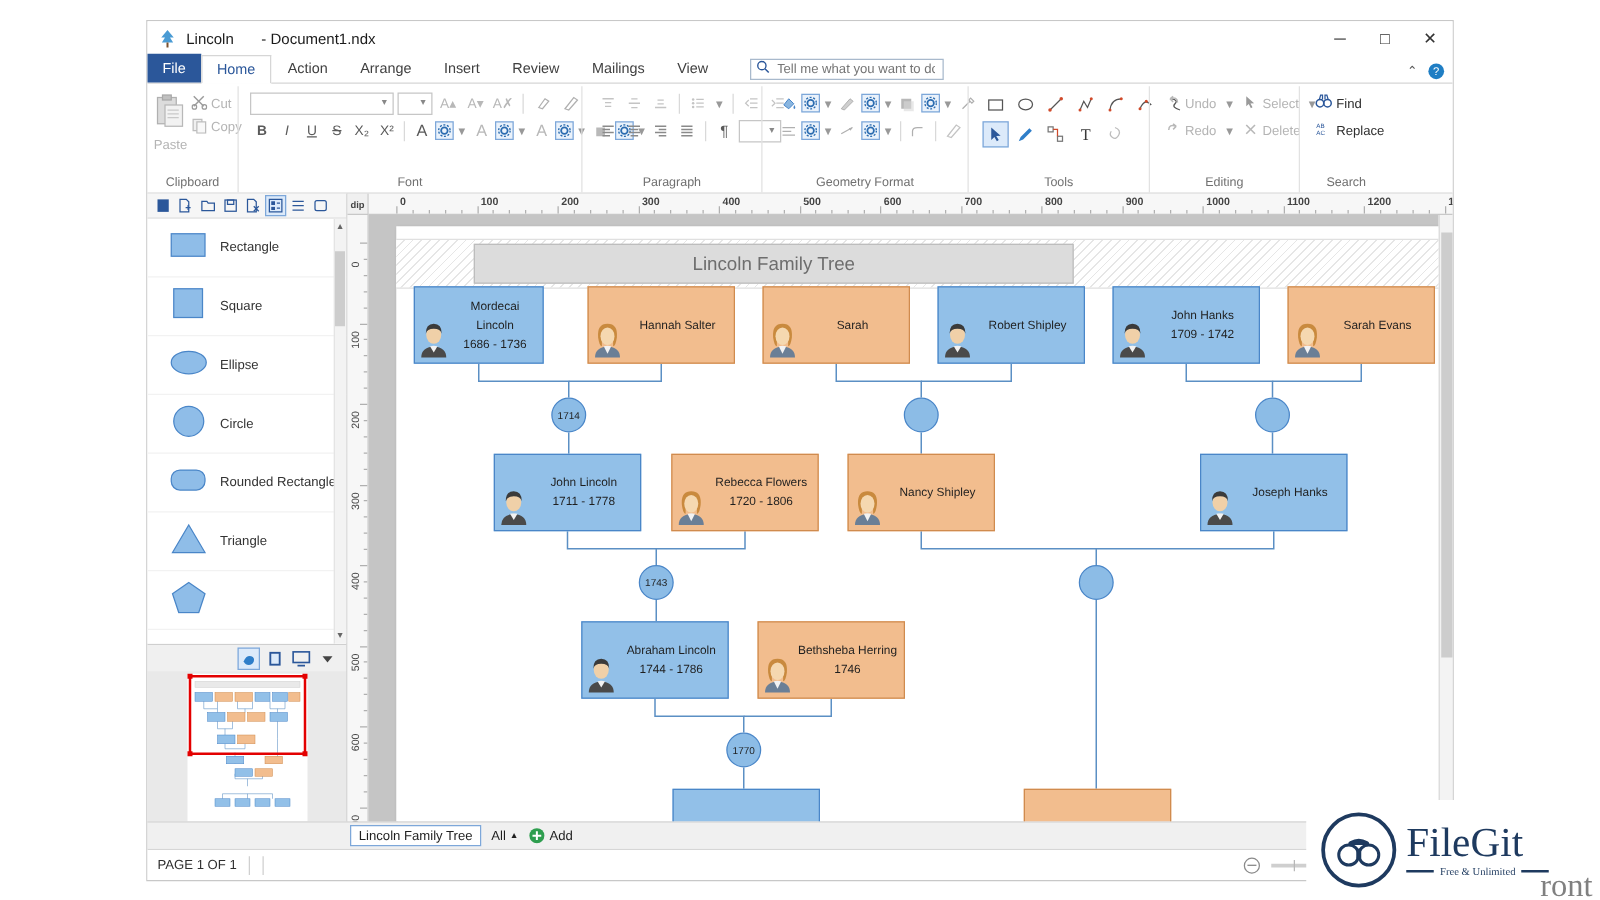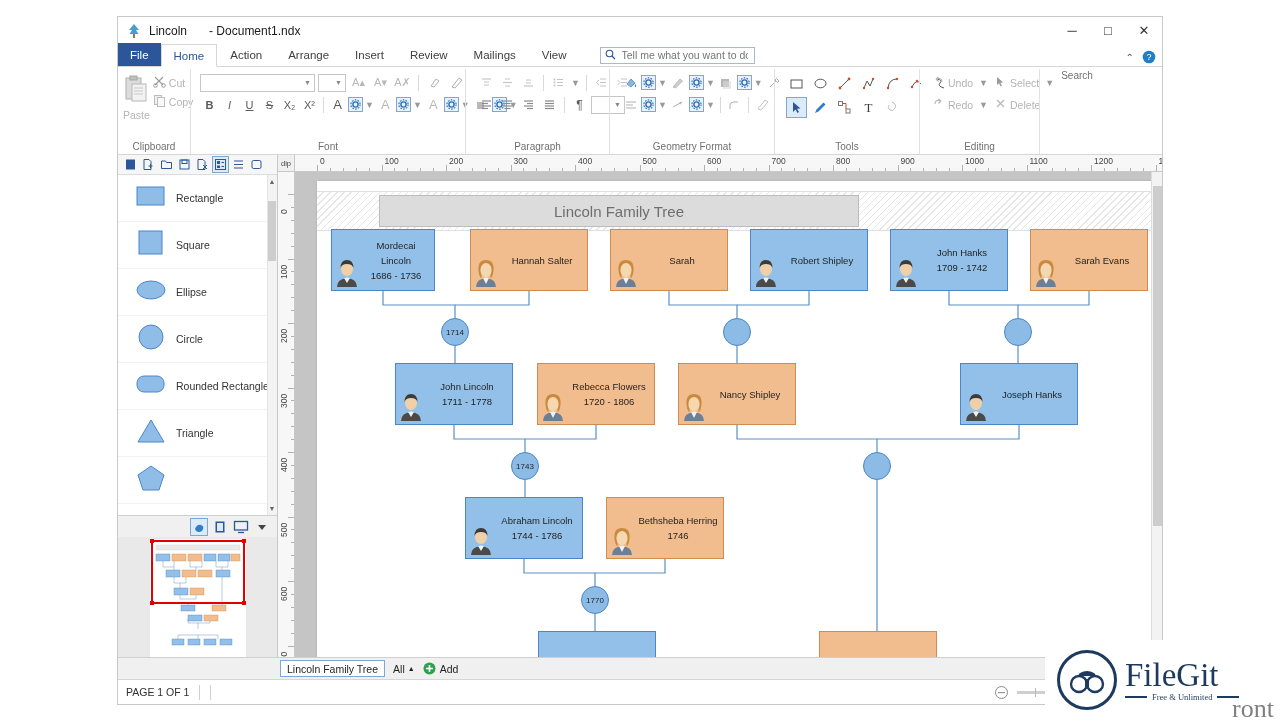--- a/index.html
+++ b/index.html
@@ -176,21 +176,21 @@
   }
   .thumb-page { width: 96px; height: 118px; background: #fff; position: relative; }
   .viewport-rect {
     position: absolute; left: 1px; top: 1px; width: 94px; height: 64px;
     border: 2px solid #e30000;
   }
   .vp-handle { position: absolute; width: 4px; height: 4px; background: #e30000; }
 
   
   .canvasarea { flex: 1; display: flex; flex-direction: column; min-width: 0; }
-  .ruler-row { height: 17px; flex: 0 0 17px; display: flex; }
+  .ruler-row { height: 17px; flex: 0 0 17px; display: flex; font-weight: bold; }
   .ruler-corner {
     width: 17px; flex: 0 0 17px; background: #f0f0f0; border-right: 1px solid #c8c8c8;
     border-bottom: 1px solid #c8c8c8; font-size: 7.5px; color: #444;
     display: flex; align-items: center; justify-content: center;
   }
   .hruler {
     flex: 1; background: #f7f7f7; border-bottom: 1px solid #c8c8c8; position: relative; overflow: hidden;
   }
   .hlabel { position: absolute; top: 1px; font-size: 8.5px; color: #444; }
   .htick { position: absolute; bottom: 0; width: 1px; background: #b0b0b0; }
@@ -788,20 +788,43 @@
               </span>
               <span>Delete</span>
             </div>
           </div>
         </div>
       </div>
       <div class="rgroup-label">Editing</div>
     </div>
 
     <div class="rgroup" style="width:75px">
+      <div class="rgroup-body">
+        <div class="row2" style="padding-left:4px">
+          <div class="btn-small" style="color:#2f2f2f">
+            <span class="ic">
+              <svg width="14" height="14" viewBox="0 0 14 14">
+                    <circle cx="4" cy="8.5" r="3" fill="none" stroke="#2b579a" stroke-width="1.2"></circle>
+                    <circle cx="10" cy="8.5" r="3" fill="none" stroke="#2b579a" stroke-width="1.2"></circle>
+                    <path d="M3.5 5.5 L4.5 2 L6 2 L6 5.5 M10.5 5.5 L9.5 2 L8 2 L8 5.5" fill="none" stroke="#2b579a" stroke-width="1"></path>
+                  </svg>
+            </span>
+            <span>Find</span>
+          </div>
+          <div class="btn-small" style="color:#2f2f2f">
+            <span class="ic">
+              <svg width="14" height="14" viewBox="0 0 14 14">
+                    <text x="1" y="6" font-size="5" fill="#2b579a" font-family="Liberation Sans">AB</text>
+                    <text x="1" y="12" font-size="5" fill="#2b579a" font-family="Liberation Sans">AC</text>
+                  </svg>
+            </span>
+            <span>Replace</span>
+          </div>
+        </div>
+      </div>
       <div class="rgroup-label">Search</div>
     </div>
   </div>
 
   <div class="main">
 
     <div class="leftdock">
       <div class="lib-toolbar">
         <div class="lib-btn">
           <svg width="13" height="13" viewBox="0 0 13 13">

